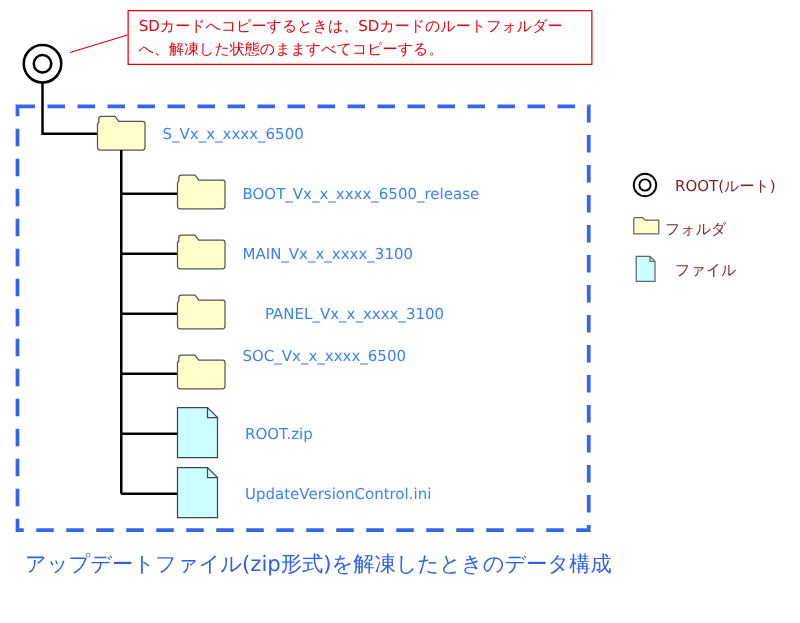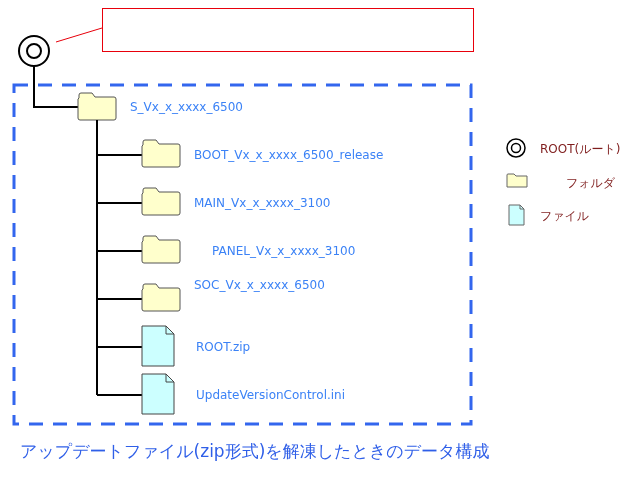--- a/index.html
+++ b/index.html
@@ -71,30 +71,32 @@
   <g transform="translate(507,174)">
     <path d="M0,3 L0,1 Q0,0 1,0 L7,0 L9,2 L20,2 L20,13 L0,13 Z" fill="#ffffcc" stroke="#666" stroke-width="1"></path>
   </g>
   <g transform="translate(509,205)">
     <path d="M0,0 L11,0 L15,4 L15,20 L0,20 Z" fill="#ccffff" stroke="#666" stroke-width="1"></path>
     <path d="M11,0 L11,4 L15,4" fill="none" stroke="#666" stroke-width="1"></path>
   </g>
 </svg>
 
 <div class="abs callout">
+  <div>SDカードへコピーするときは、SDカードのルートフォルダー</div>
+  <div>へ、解凍した状態のまますべてコピーする。</div>
 </div>
 
 <div class="abs label" style="left:130px;top:100px;">S_Vx_x_xxxx_6500</div>
 
 <div id="child-labels">
     <div class="abs label" style="left: 194px; top: 148px;">BOOT_Vx_x_xxxx_6500_release</div>
     <div class="abs label" style="left: 194px; top: 196px;">MAIN_Vx_x_xxxx_3100</div>
     <div class="abs label" style="left: 212px; top: 244px; text-align: right;">PANEL_Vx_x_xxxx_3100</div>
     <div class="abs label" style="left: 194px; top: 278px; text-align: right;">SOC_Vx_x_xxxx_6500</div>
     <div class="abs label" style="left: 196px; top: 340px;">ROOT.zip</div>
     <div class="abs label" style="left: 196px; top: 388px;">UpdateVersionControl.ini</div>
   </div>
 
 <div class="abs legend-label" style="left:540px;top:141px;">ROOT(ルート)</div>
-<div class="abs legend-label" style="left:566px;top:175px;">フォルダ</div>
+<div class="abs legend-label" style="left:532px;top:175px;">フォルダ</div>
 <div class="abs legend-label" style="left:540px;top:208px;">ファイル</div>
 
 <div class="abs caption">アップデートファイル(zip形式)を解凍したときのデータ構成</div>
 
 </body></html>

